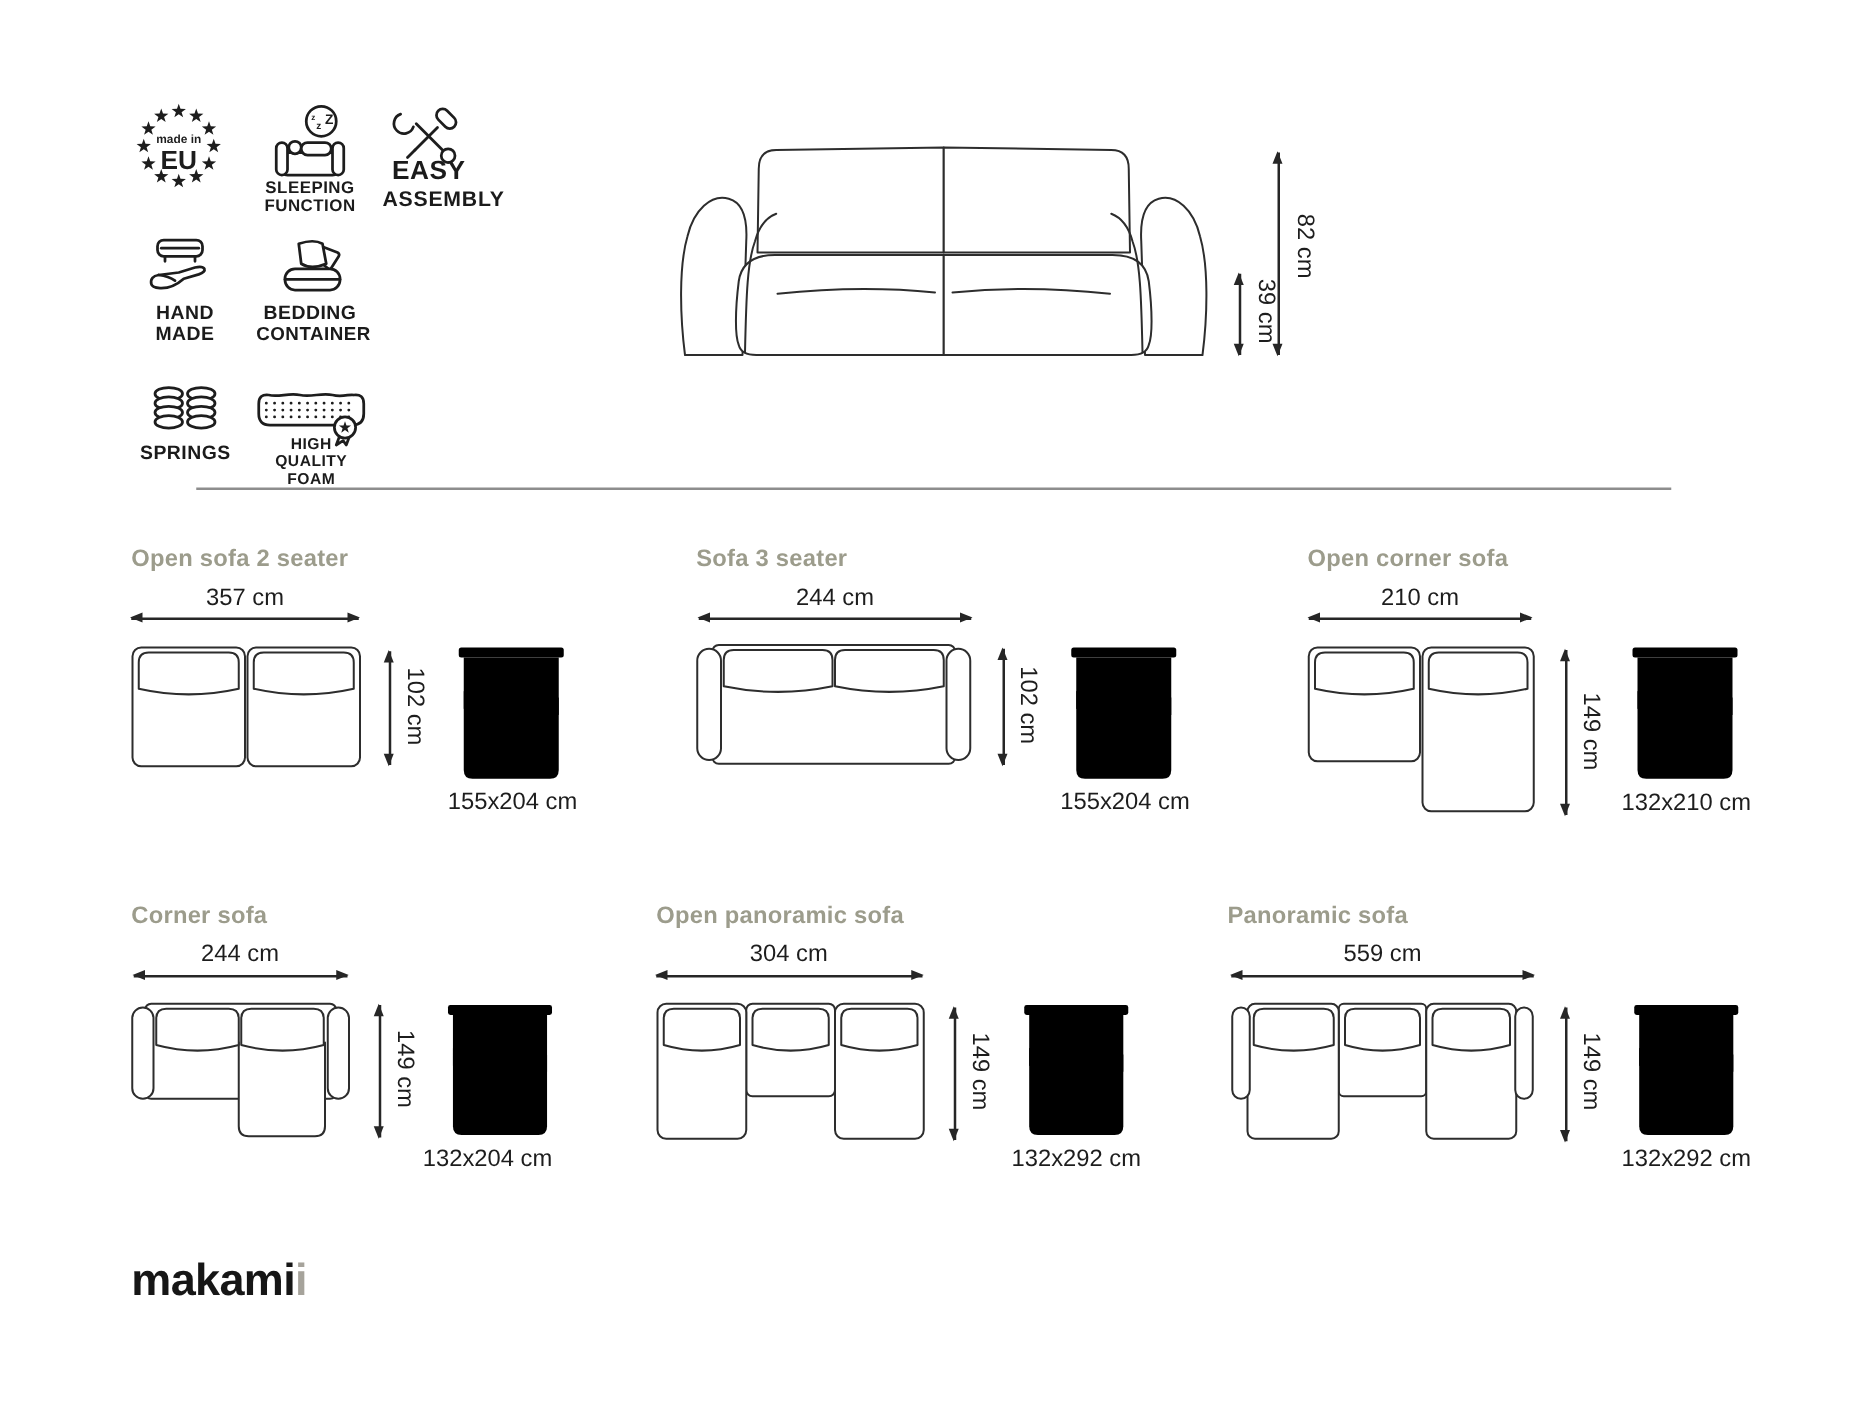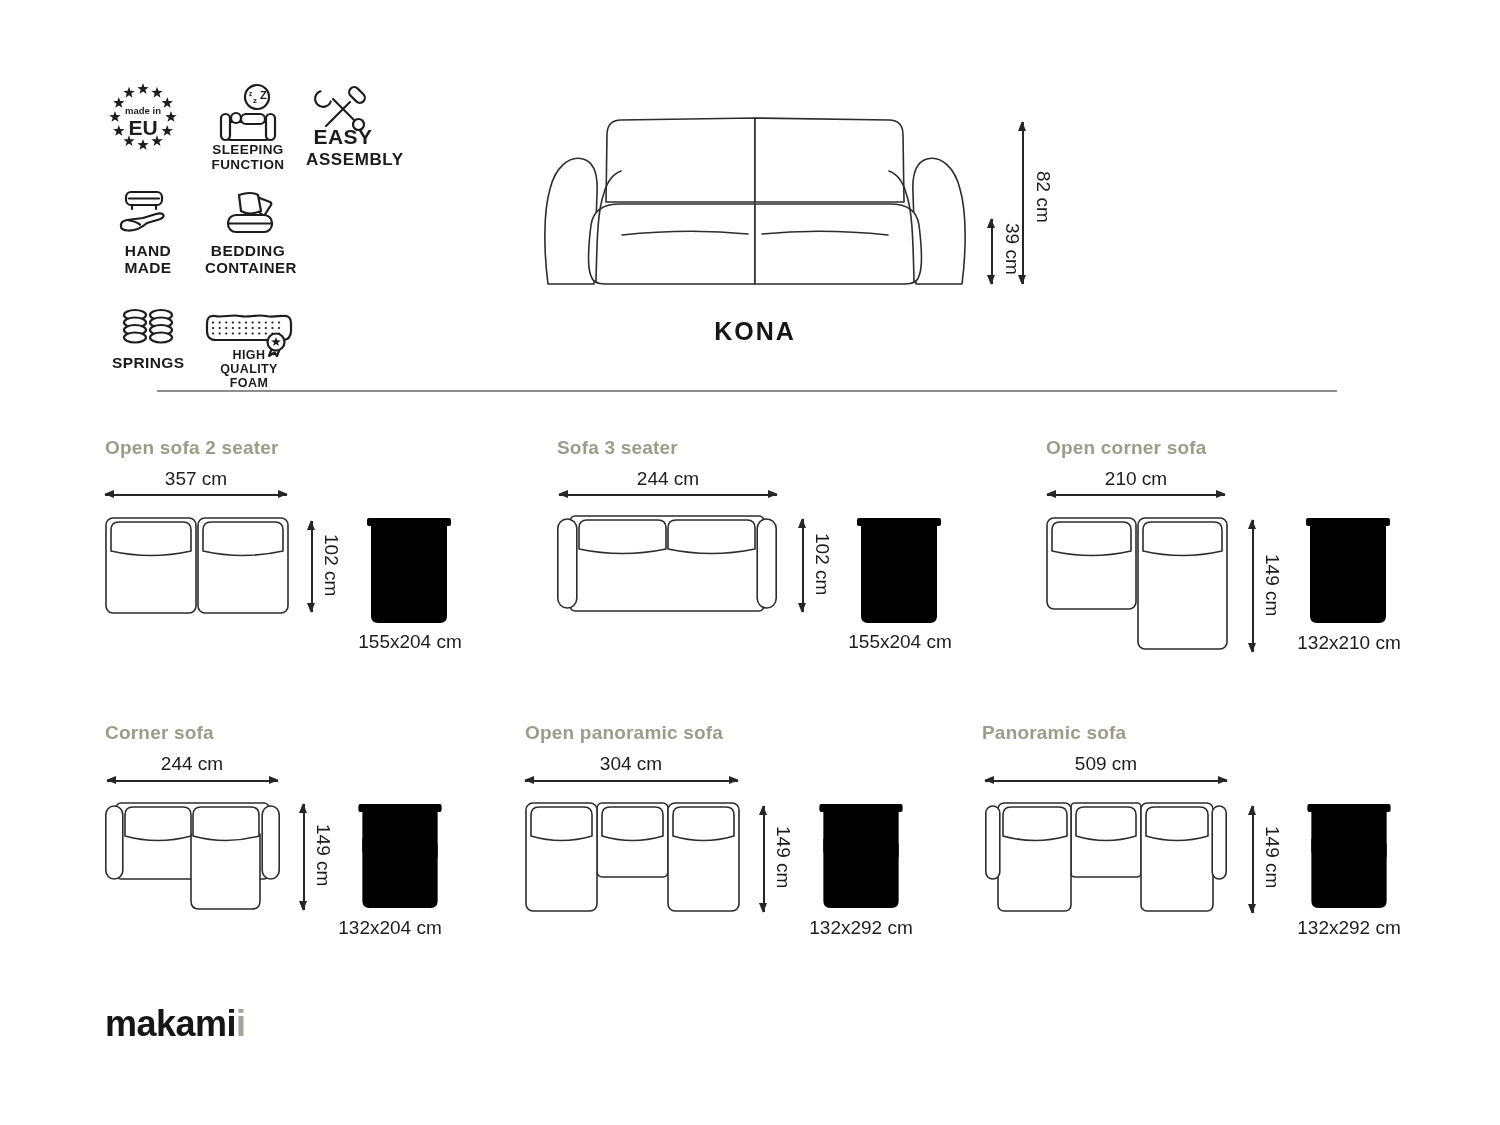--- a/index.html
+++ b/index.html
@@ -152,21 +152,20 @@
     <path d="M66,99 L67,32 Q67,17 81,17 L215,15 L215,99 Z"></path>
     <path d="M364,99 L363,32 Q363,17 349,17 L215,15 L215,99 Z"></path>
     <path d="M215,101 L80,101 C62,101 53,108 51,122 C48,146 48,166 51,173 Q53,181 65,181 L215,181 Z"></path>
     <path d="M215,101 L350,101 C368,101 377,108 379,122 C382,146 382,166 379,173 Q377,181 365,181 L215,181 Z"></path>
     <path class="nf" d="M82,132 Q148,125 208,131"></path>
     <path class="nf" d="M222,131 Q282,125 348,132"></path>
     <path class="nf" d="M56,179 C57,132 58,106 64,90 C67,79 73,71 81,68"></path>
     <path class="nf" d="M374,179 C373,132 372,106 366,90 C363,79 357,71 349,68"></path>
   </svg>
 
-  <div class="t kona" style="left:540px;top:317px;width:430px">KONA</div>
 
   <div class="t varrow" style="left:1022px;top:122px;height:162px"></div>
   <div class="t dim vdim" style="left:1032px;top:171px">82 cm</div>
   <div class="t varrow" style="left:991px;top:219px;height:65px"></div>
   <div class="t dim vdim" style="left:1001px;top:223px">39 cm</div>
 
   <div class="t divider" style="left:157px;top:390px;width:1180px"></div>
 
   <div class="t cfg-title" style="left:105px;top:437px">Open sofa 2 seater</div>
   <div class="t dim" style="left:196px;top:468px;transform:translateX(-50%)">357 cm</div>
@@ -247,21 +246,21 @@
     <path d="M148,34 L148,13 Q148,5 156,5 L201,5 Q209,5 209,13 L209,34 Q178.5,43 148,34 Z"></path>
   </svg>
   <div class="t varrow" style="left:763px;top:806px;height:106px"></div>
   <div class="t dim vdim" style="left:772px;top:826px">149 cm</div>
   <svg class="t lineart" style="left:818px;top:803px" width="86" height="106" viewBox="0 0 86 107">
       <use href="#bed"></use>
     </svg>
   <div class="t dim" style="left:861px;top:917px;transform:translateX(-50%)">132x292 cm</div>
 
   <div class="t cfg-title" style="left:982px;top:722px">Panoramic sofa</div>
-  <div class="t dim" style="left:1106px;top:753px;transform:translateX(-50%)">509 cm</div>
+  <div class="t dim" style="left:1106px;top:753px;transform:translateX(-50%)">559 cm</div>
   <div class="t harrow" style="left:985px;top:780px;width:242px"></div>
   <svg class="t lineart" style="left:985px;top:802px" width="242" height="111" viewBox="0 0 242 111">
     <rect x="86" y="1" width="70" height="74" rx="4"></rect>
     <rect x="13" y="1" width="73" height="108" rx="6"></rect>
     <rect x="156" y="1" width="72" height="108" rx="6"></rect>
     <path d="M18,34 L18,13 Q18,5 26,5 L74,5 Q82,5 82,13 L82,34 Q50,43 18,34 Z"></path>
     <path d="M91,34 L91,13 Q91,5 99,5 L143,5 Q151,5 151,13 L151,34 Q121,43 91,34 Z"></path>
     <path d="M161,34 L161,13 Q161,5 169,5 L215,5 Q223,5 223,13 L223,34 Q192,43 161,34 Z"></path>
     <rect x="0.8" y="4" width="14" height="73" rx="7"></rect>
     <rect x="227.2" y="4" width="14" height="73" rx="7"></rect>

